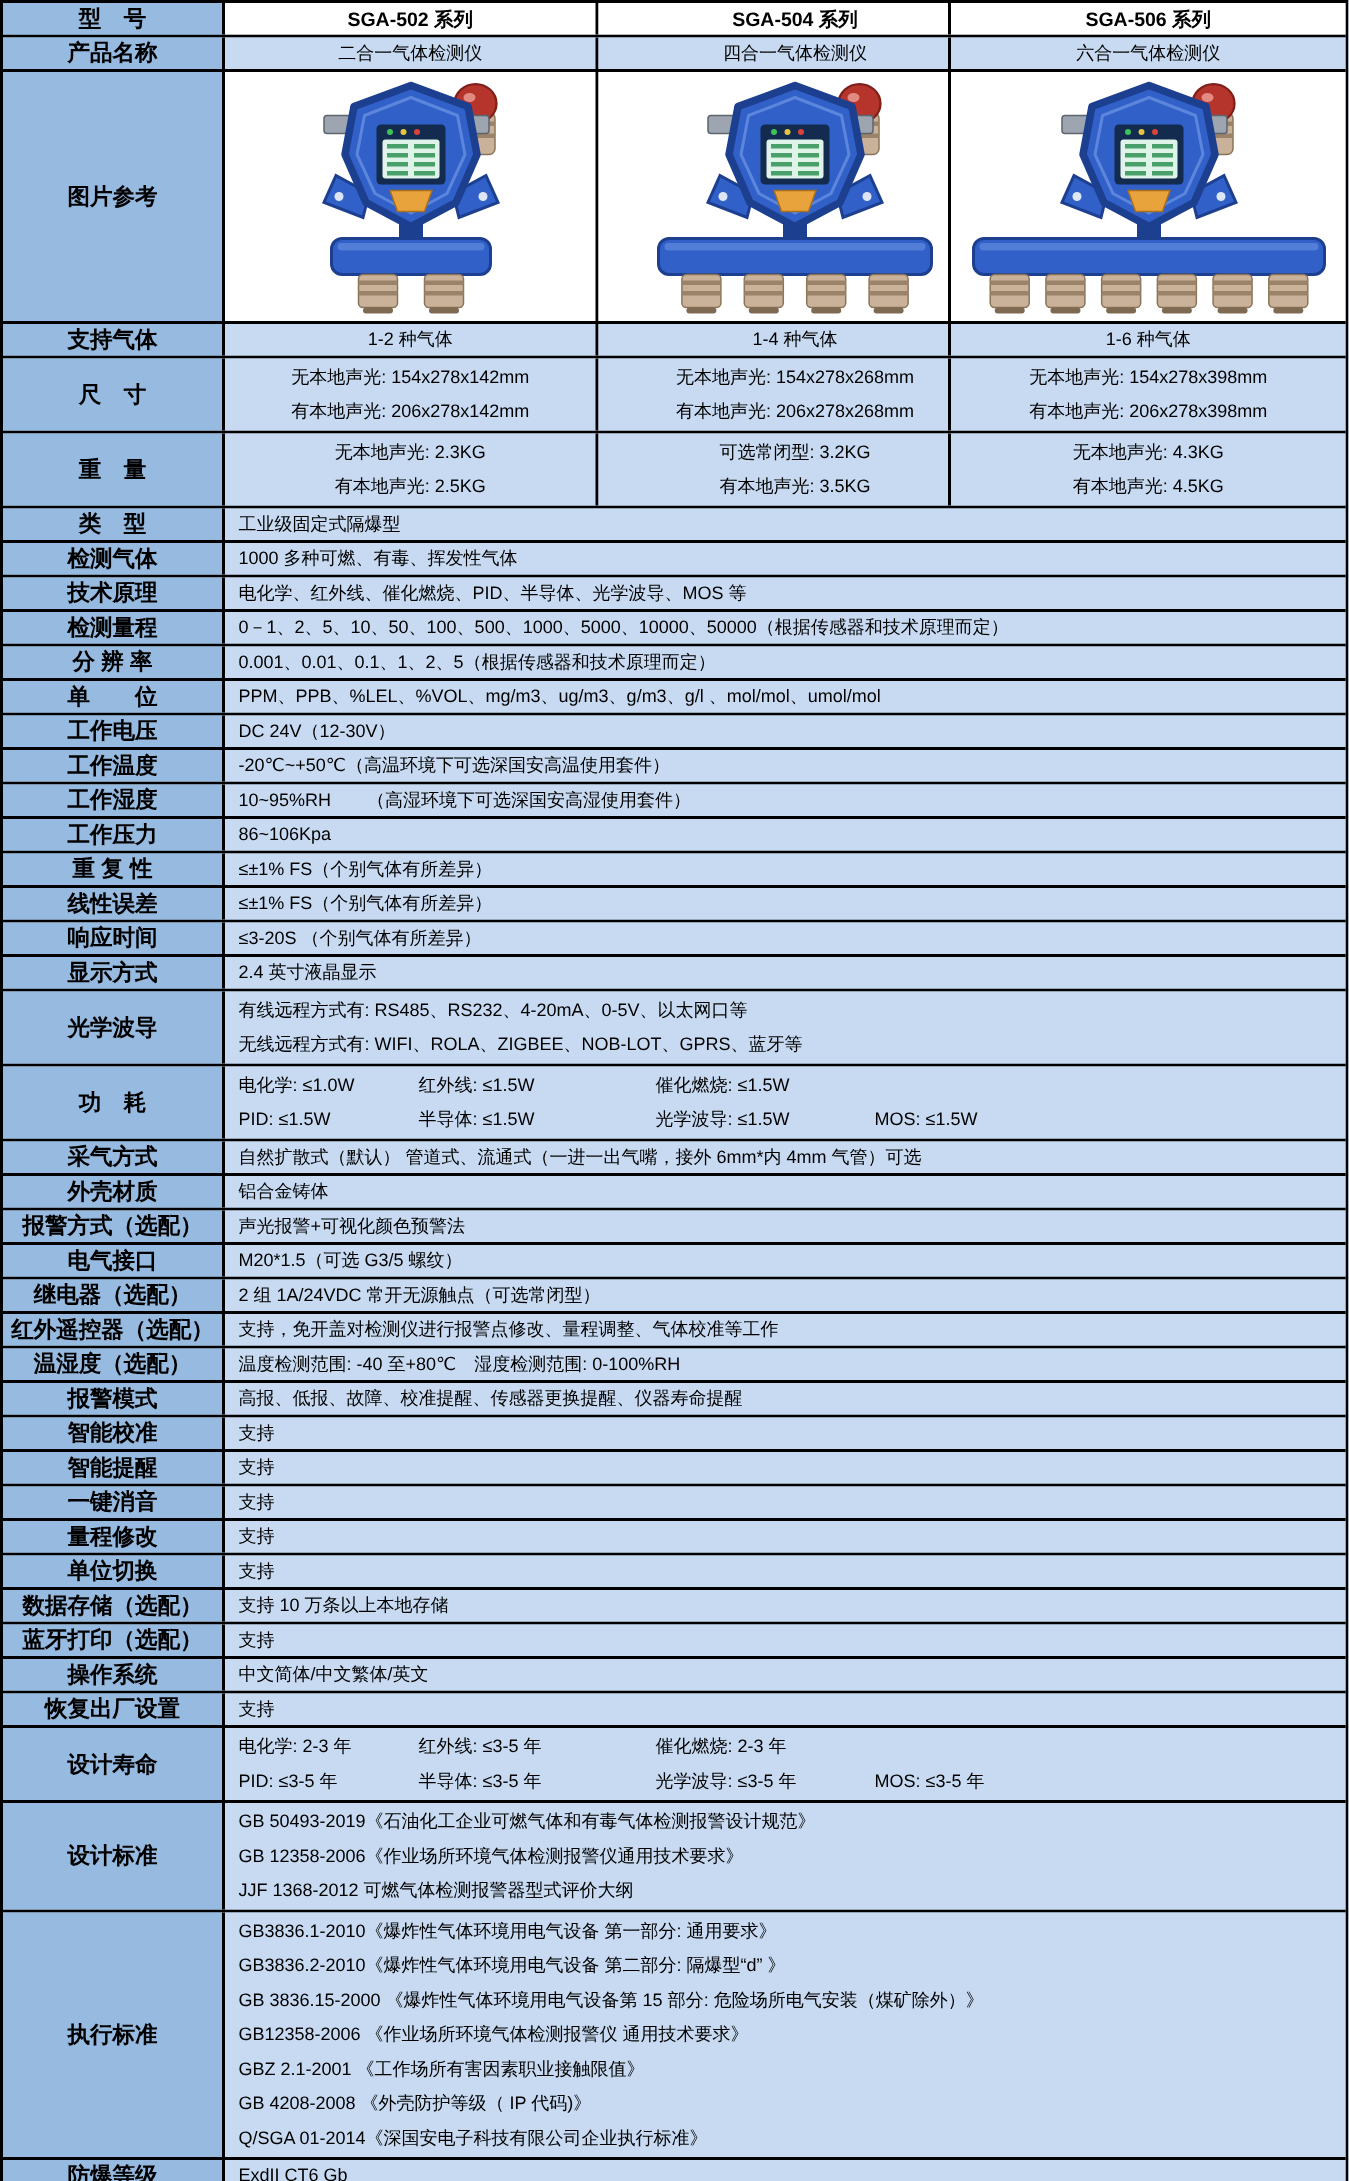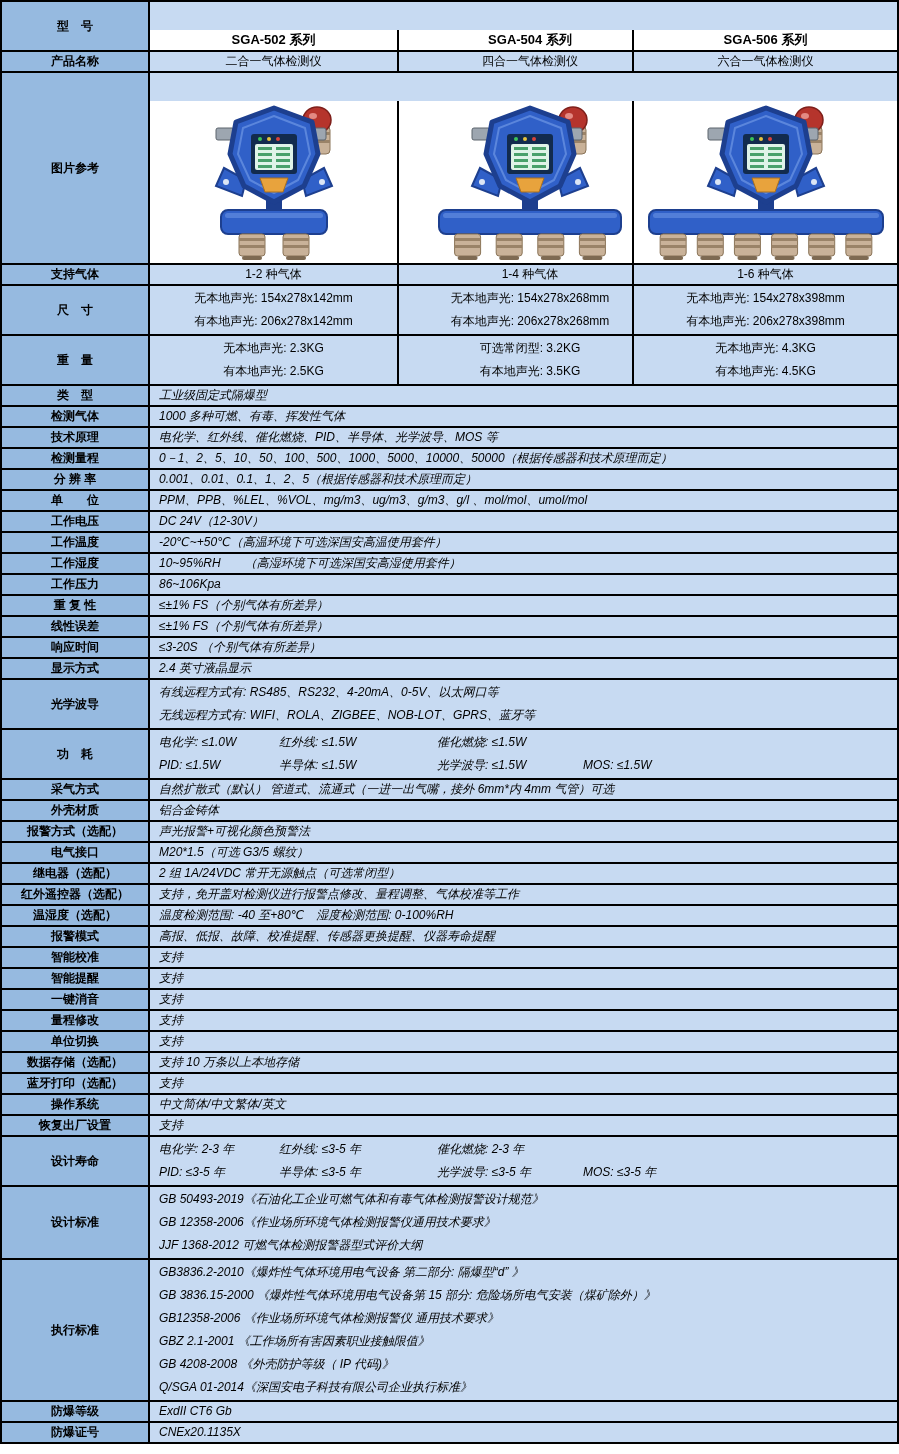--- a/index.html
+++ b/index.html
@@ -1,32 +1,32 @@
 <!DOCTYPE html>
 <html><head>
 <meta charset="utf-8">
 <style>
   html,body{margin:0;padding:0;background:#fff;}
   body{width:899px;font-family:"Liberation Sans","DejaVu Sans",sans-serif;color:#000;}
   #spec-table{width:899px;border:2px solid #000;box-sizing:border-box;background:#C7DAF2;}
   .row{display:flex;border-top:2px solid #000;min-height:21px;box-sizing:border-box;}
   .row:first-child{border-top:none;}
   .label-cell{width:148px;flex:0 0 148px;background:#96BAE0;display:flex;align-items:center;justify-content:center;
-    font-weight:bold;font-size:12px;text-align:center;border-right:2px solid #000;box-sizing:border-box;padding:1px 2px;}
+    font-weight:bold;font-size:15px;text-align:center;border-right:2px solid #000;box-sizing:border-box;padding:1px 2px;}
   .cells3{display:flex;flex:1;}
   .cell{box-sizing:border-box;display:flex;flex-direction:column;justify-content:center;align-items:center;
     font-size:12px;background:#C7DAF2;border-right:2px solid #000;text-align:center;padding:1px 3px;}
   .cell:last-child{border-right:none;}
   .cell.c0{width:249px;flex:0 0 249px;}
   .cell.c1{width:235px;flex:0 0 235px;padding-left:32px;}
   .cell.c2{flex:1;}
-  .cell.white{background:#fff;margin-top:28px;}
+  .cell.white{background:#fff;}
   .cell.bold{font-weight:bold;font-size:13px;}
   .full-cell{flex:1;background:#C7DAF2;display:flex;flex-direction:column;justify-content:center;
-    align-items:flex-start;font-size:12px;padding:1px 0 1px 9px;box-sizing:border-box;font-style:italic;}
+    align-items:flex-start;font-size:12px;padding:1px 0 1px 9px;box-sizing:border-box;}
   .line{line-height:23px;white-space:nowrap;}
   .single .line{line-height:17px;}
   .tab0{display:inline-block;min-width:120px;}
   .tab1{display:inline-block;min-width:158px;}
   .tab2{display:inline-block;min-width:146px;}
   .cell .line{line-height:23px;}
   .img-cell{justify-content:center;}
   .img-cell svg{display:block;}
 </style>
 </head>
@@ -457,20 +457,21 @@
       <div class="label-cell">设计标准</div>
       <div class="full-cell">
         <div class="line">GB 50493-2019《石油化工企业可燃气体和有毒气体检测报警设计规范》</div>
         <div class="line">GB 12358-2006《作业场所环境气体检测报警仪通用技术要求》</div>
         <div class="line">JJF 1368-2012 可燃气体检测报警器型式评价大纲</div>
       </div>
     </div>
     <div class="row">
       <div class="label-cell">执行标准</div>
       <div class="full-cell">
+        <div class="line">GB3836.1-2010《爆炸性气体环境用电气设备 第一部分: 通用要求》</div>
         <div class="line">GB3836.2-2010《爆炸性气体环境用电气设备 第二部分: 隔爆型“d”  》</div>
         <div class="line">GB 3836.15-2000 《爆炸性气体环境用电气设备第 15 部分: 危险场所电气安装（煤矿除外）》</div>
         <div class="line">GB12358-2006 《作业场所环境气体检测报警仪 通用技术要求》</div>
         <div class="line">GBZ 2.1-2001 《工作场所有害因素职业接触限值》</div>
         <div class="line">GB 4208-2008 《外壳防护等级（ IP 代码)》</div>
         <div class="line">Q/SGA 01-2014《深国安电子科技有限公司企业执行标准》</div>
       </div>
     </div>
     <div class="row single">
       <div class="label-cell">防爆等级</div>

